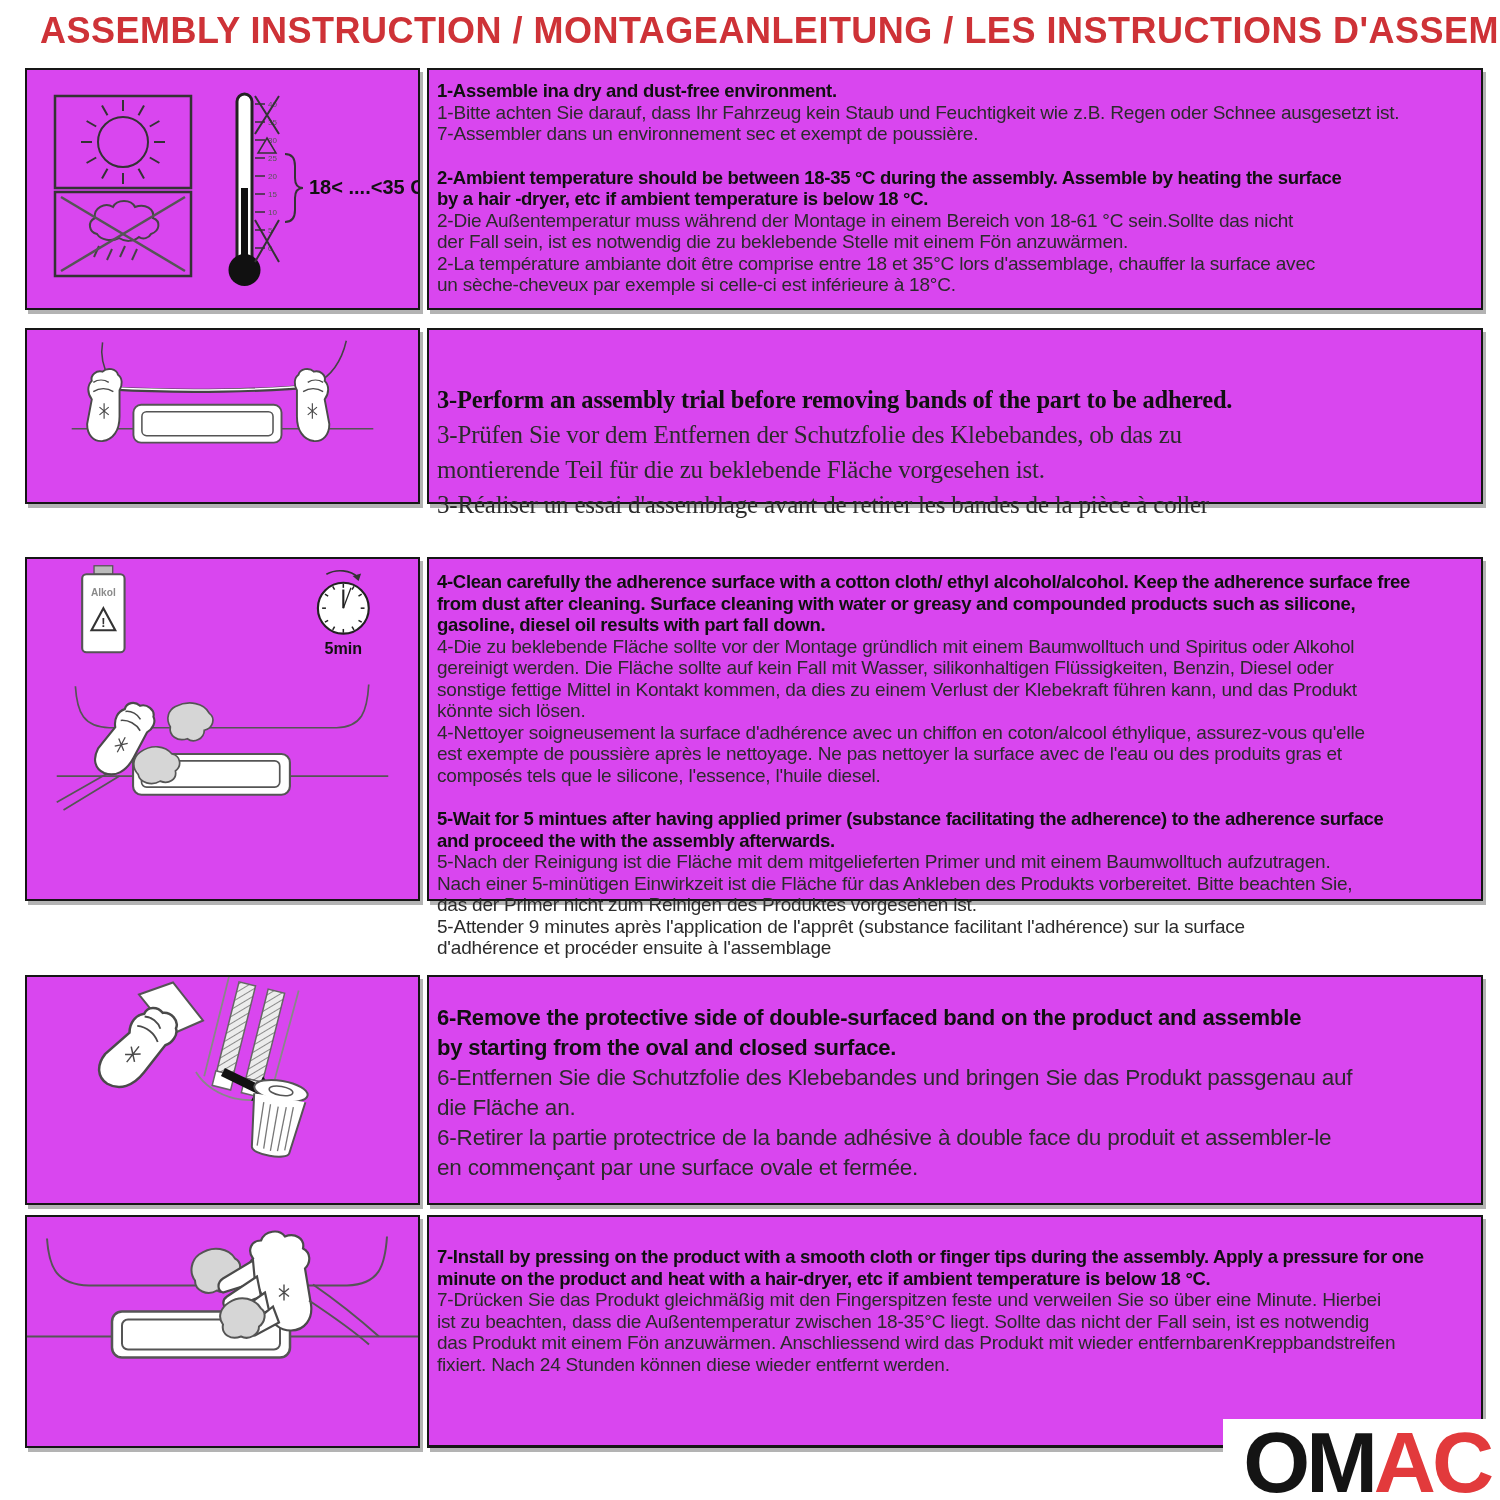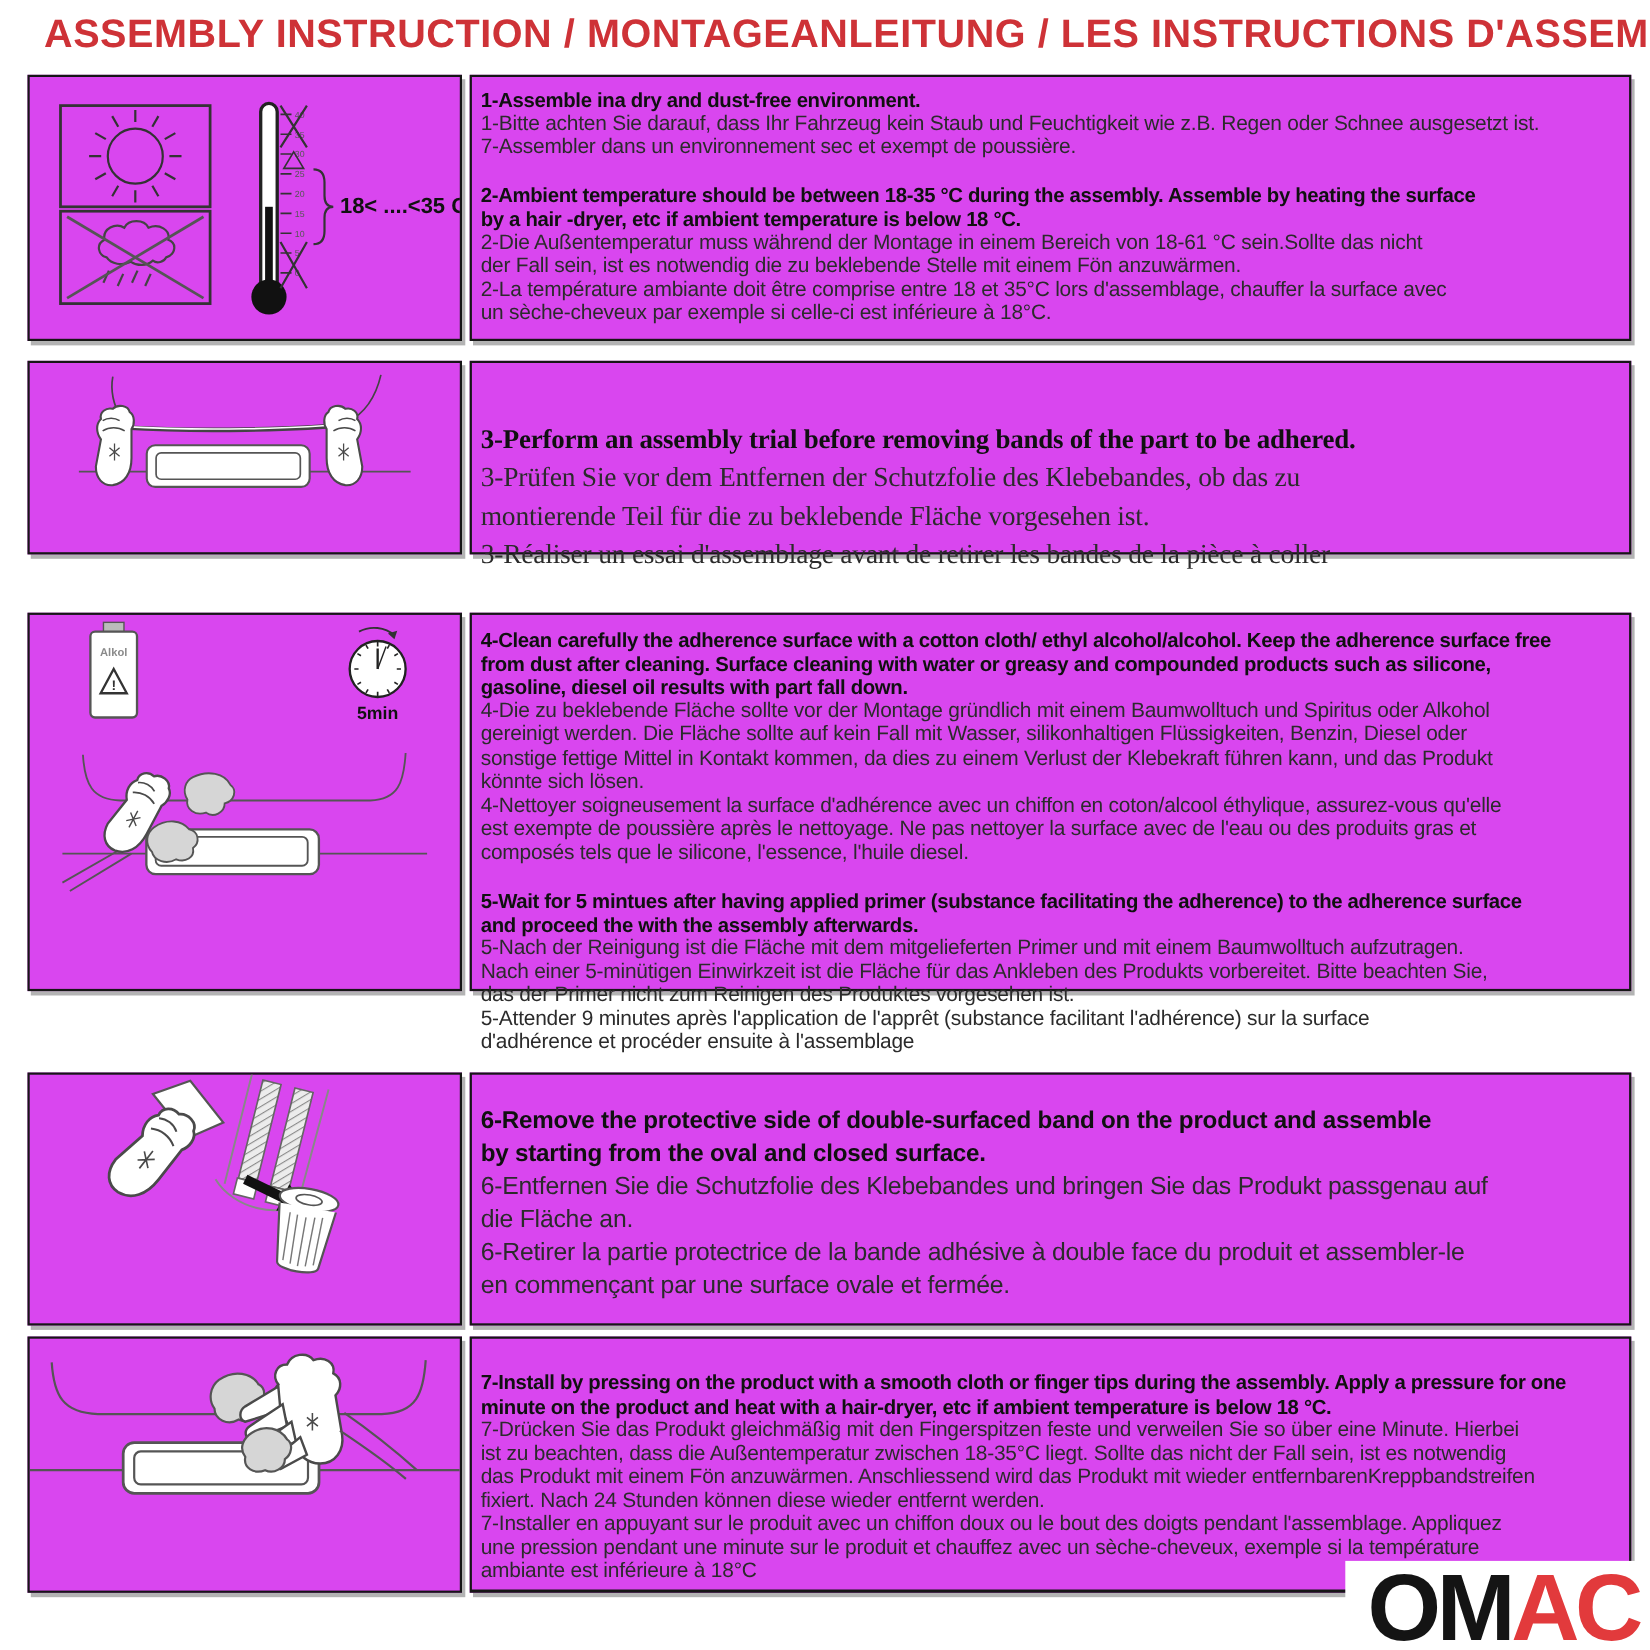--- a/index.html
+++ b/index.html
@@ -297,18 +297,15 @@
     <path d="M282,82 C306,98 326,112 342,126 M286,66 C312,84 334,102 352,118" stroke="#555" stroke-width="2" fill="none"></path>
   </svg>
 </div>
 <div class="box tbox" id="t5">
   <p class="sm b">7-Install by pressing on the product with a smooth cloth or finger tips during the assembly. Apply a pressure for one
 minute on the product and heat with a hair-dryer, etc if ambient temperature is below 18 °C.</p>
   <p class="sm">7-Drücken Sie das Produkt gleichmäßig mit den Fingerspitzen feste und verweilen Sie so über eine Minute. Hierbei
 ist zu beachten, dass die Außentemperatur zwischen 18-35°C liegt. Sollte das nicht der Fall sein, ist es notwendig
 das Produkt mit einem Fön anzuwärmen. Anschliessend wird das Produkt mit wieder entfernbarenKreppbandstreifen
 fixiert. Nach 24 Stunden können diese wieder entfernt werden.</p>
-  <p class="sm">7-Installer en appuyant sur le produit avec un chiffon doux ou le bout des doigts pendant l'assemblage. Appliquez
-une pression pendant une minute sur le produit et chauffez avec un sèche-cheveux, exemple si la température
-ambiante est inférieure à 18°C</p>
 </div>
 
 <div class="logo"><span class="om">OM</span><span class="ac">AC</span></div>
 
 </body></html>

